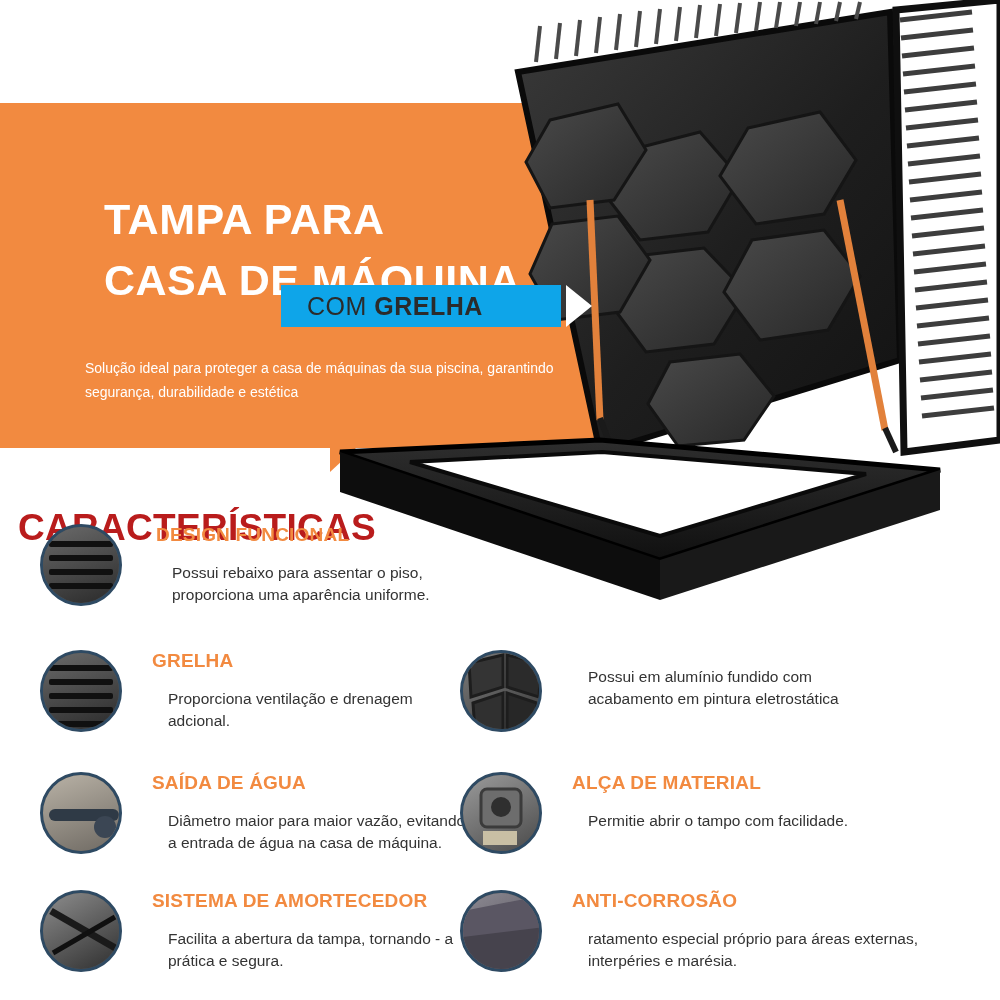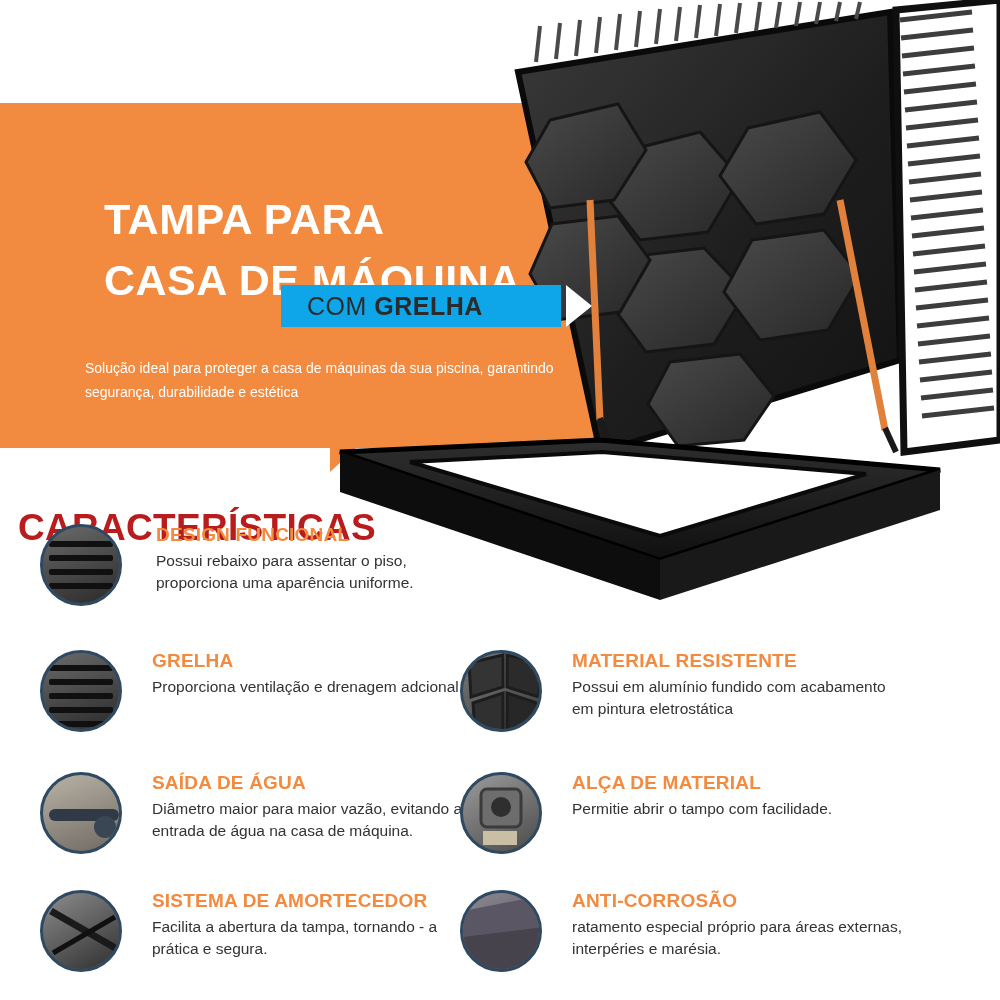--- a/index.html
+++ b/index.html
@@ -143,21 +143,21 @@
     font-weight: bold;
     font-size: 19px;
     letter-spacing: 0.2px;
     margin: 0 0 4px 0;
     white-space: nowrap;
   }
   .feature .fdesc {
     color: #333333;
     font-size: 15.5px;
     line-height: 1.45;
-    margin: 0;
+    margin: 16px;
   }
 
   
   .art { position: absolute; inset: 0; }
   .art.grille { background: linear-gradient(160deg,#6a6a6a,#2a2a2a); }
   .art.grille i {
     position: absolute;
     left: 8%;
     width: 84%;
     height: 6px;
@@ -359,21 +359,20 @@
     <div class="art hex">
       <svg width="82" height="82" viewBox="0 0 82 82" aria-hidden="true">
         <polygon points="6,10 40,2 40,34 8,44" fill="#343434" stroke="#1d1d1d" stroke-width="3"></polygon>
         <polygon points="44,2 78,10 76,44 44,34" fill="#2b2b2b" stroke="#1d1d1d" stroke-width="3"></polygon>
         <polygon points="10,50 40,40 40,78 12,78" fill="#303030" stroke="#1d1d1d" stroke-width="3"></polygon>
         <polygon points="44,40 74,50 72,78 44,78" fill="#272727" stroke="#1d1d1d" stroke-width="3"></polygon>
       </svg>
     </div>
   </div>
   <div class="body" style="left:112px">
-    <p class="ftitle">MATERIAL RESISTENTE</p>
     <p class="fdesc">Possui em alumínio fundido  com acabamento em pintura eletrostática</p>
   </div>
 </div>
 
 <div class="feature" style="left:460px; top:772px;">
   <div class="thumb">
     <div class="art handle">
       <svg width="82" height="82" viewBox="0 0 82 82" aria-hidden="true">
         <rect x="18" y="14" width="40" height="38" rx="6" fill="#6d6d6d" stroke="#3b3b3b" stroke-width="3"></rect>
         <circle cx="38" cy="32" r="10" fill="#2f2f2f"></circle>

